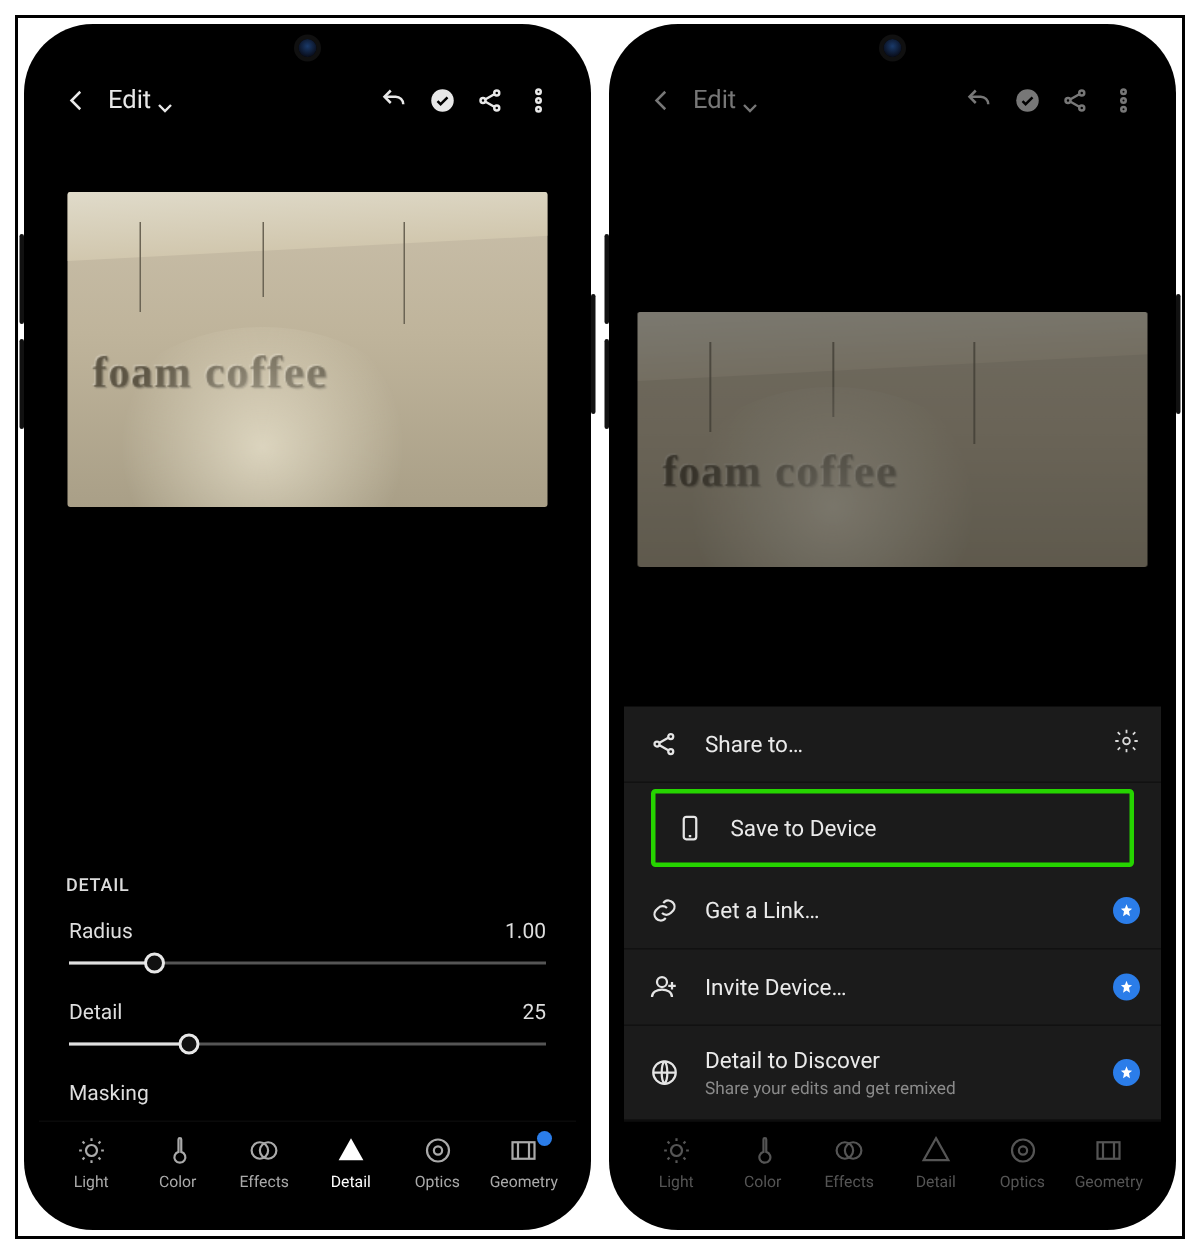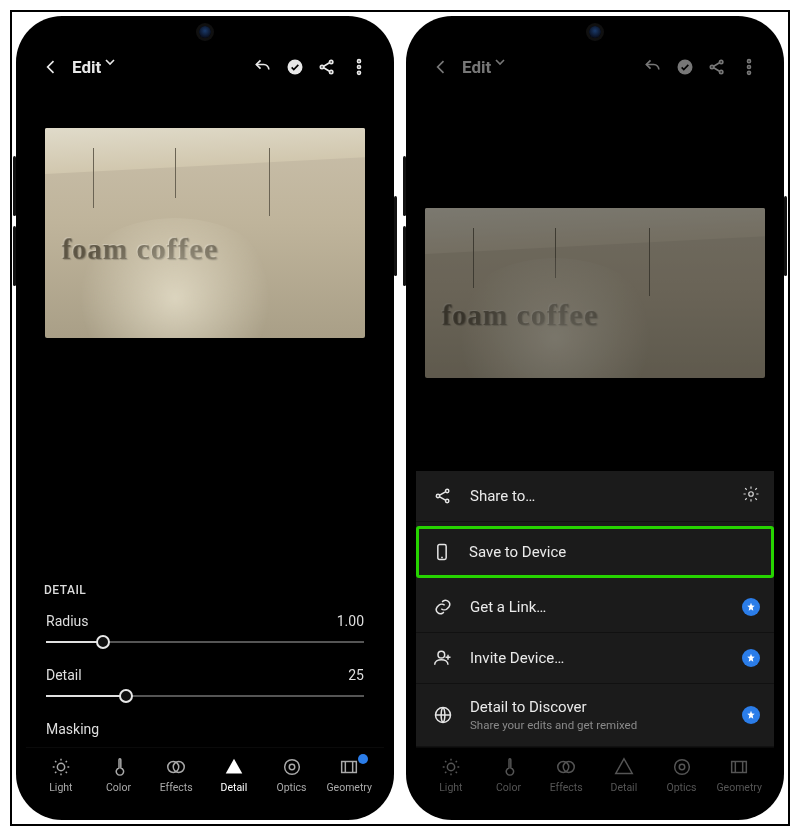--- a/index.html
+++ b/index.html
@@ -52,21 +52,21 @@
   .vol-bot { left:-3px; top:210px; height:60px; }
   .pwr     { right:-3px; top:180px; height:80px; }
 
   
   .topbar {
     display:flex; align-items:center; gap:10px;
     padding: 28px 14px 10px 14px;
     color:#e8e8e8;
   }
   .topbar .spacer { flex:1; }
-  .topbar .title { font-size:17px; font-weight:700; display:flex; align-items:flex-start; gap:4px;}
+  .topbar .title { font-size:17px; font-weight:400; display:flex; align-items:flex-end; gap:4px;}
   .icn { width:22px; height:22px; display:inline-flex; align-items:center; justify-content:center; color:#e8e8e8; }
   .icn svg { width:20px; height:20px; stroke:#e8e8e8; fill:none; stroke-width:2; }
   .dim .topbar .title,
   .dim .topbar .icn svg { stroke:#777; }
   .dim .topbar .title { color:#777; }
   .dim .topbar .icn { color:#777; }
 
   
   .photo-wrap { display:flex; justify-content:center; align-items:flex-start; padding-top:40px;}
   .photo {
@@ -146,21 +146,21 @@
   }
   .sheet-row{
     display:flex; align-items:center; gap:16px;
     padding:14px 16px; font-size:15px;
     border-bottom:1px solid #111;
     position:relative;
   }
   .sheet-row .ricn { width:22px; height:22px; display:flex; align-items:center; justify-content:center;}
   .sheet-row .ricn svg{ width:20px; height:20px; stroke:#e5e5e5; fill:none; stroke-width:1.8;}
   .sheet-row .sub { display:block; font-size:11.5px; color:#8a8a8a; margin-top:2px;}
-  .sheet-row.hl { border:3px solid #26d400; border-radius:3px; margin:4px 0; padding:12px 12px;}
+  .sheet-row.hl { border:3px solid #26d400; border-radius:3px; margin:4px 18px; padding:12px 12px;}
   .sheet-row .chip{
     position:absolute; right:14px; top:50%; transform:translateY(-50%);
     width:18px;height:18px;border-radius:50%;background:#2b7de9;
     display:flex;align-items:center;justify-content:center;
   }
   .sheet-row .chip svg{width:10px;height:10px;fill:#fff;stroke:none;}
   .sheet-row .gear{
     position:absolute; right:14px; top:50%; transform:translateY(-50%);
   }
 </style>

